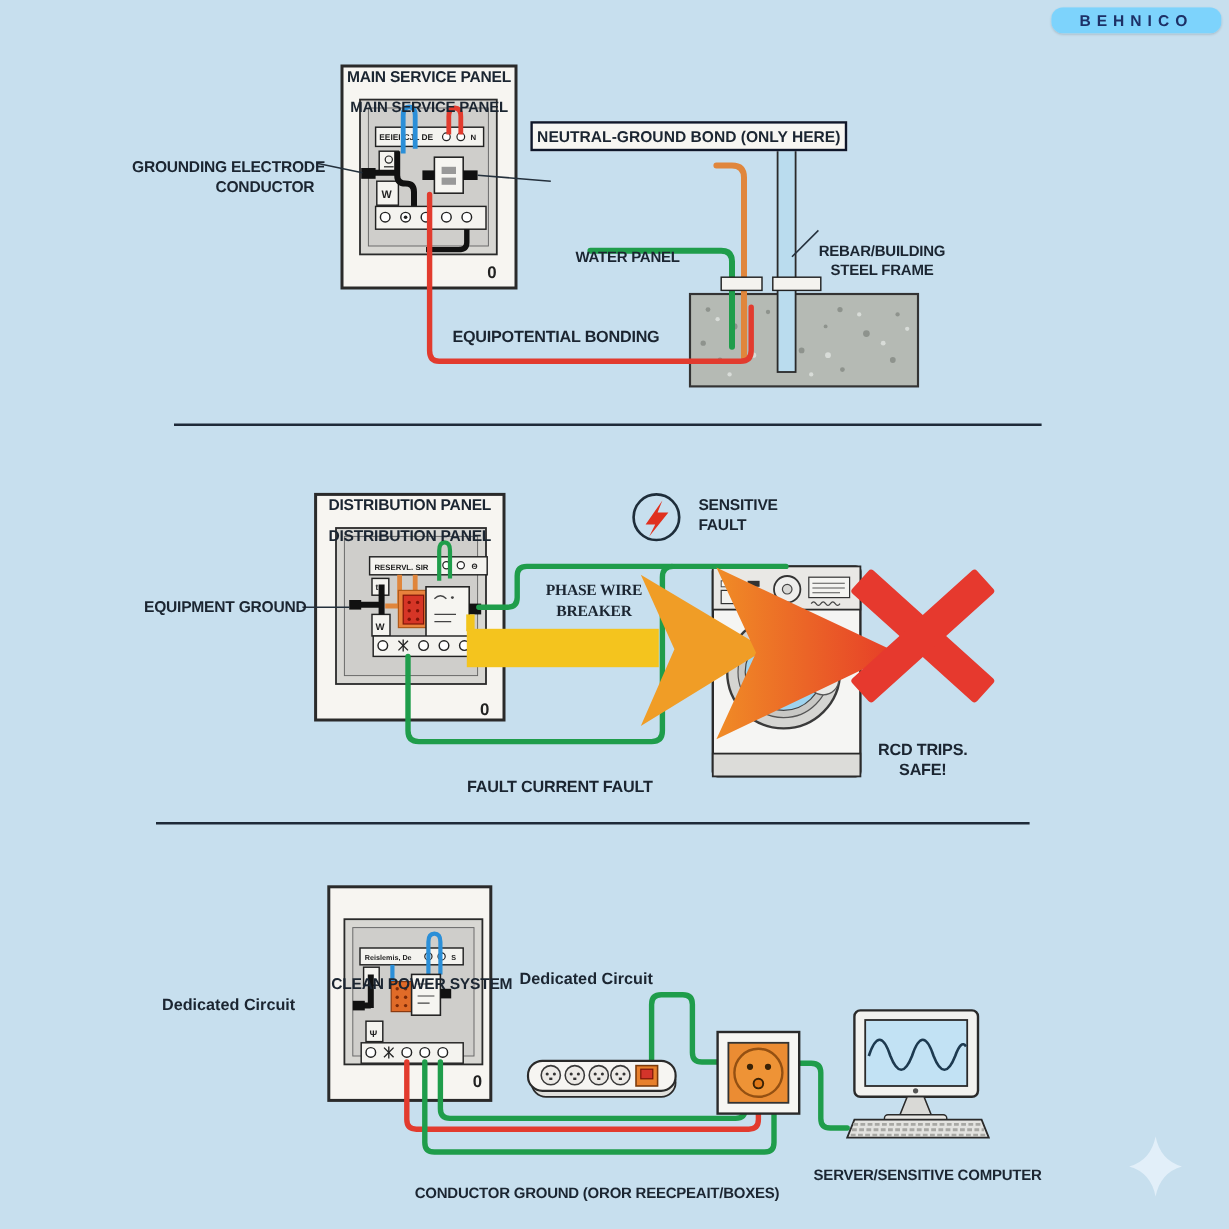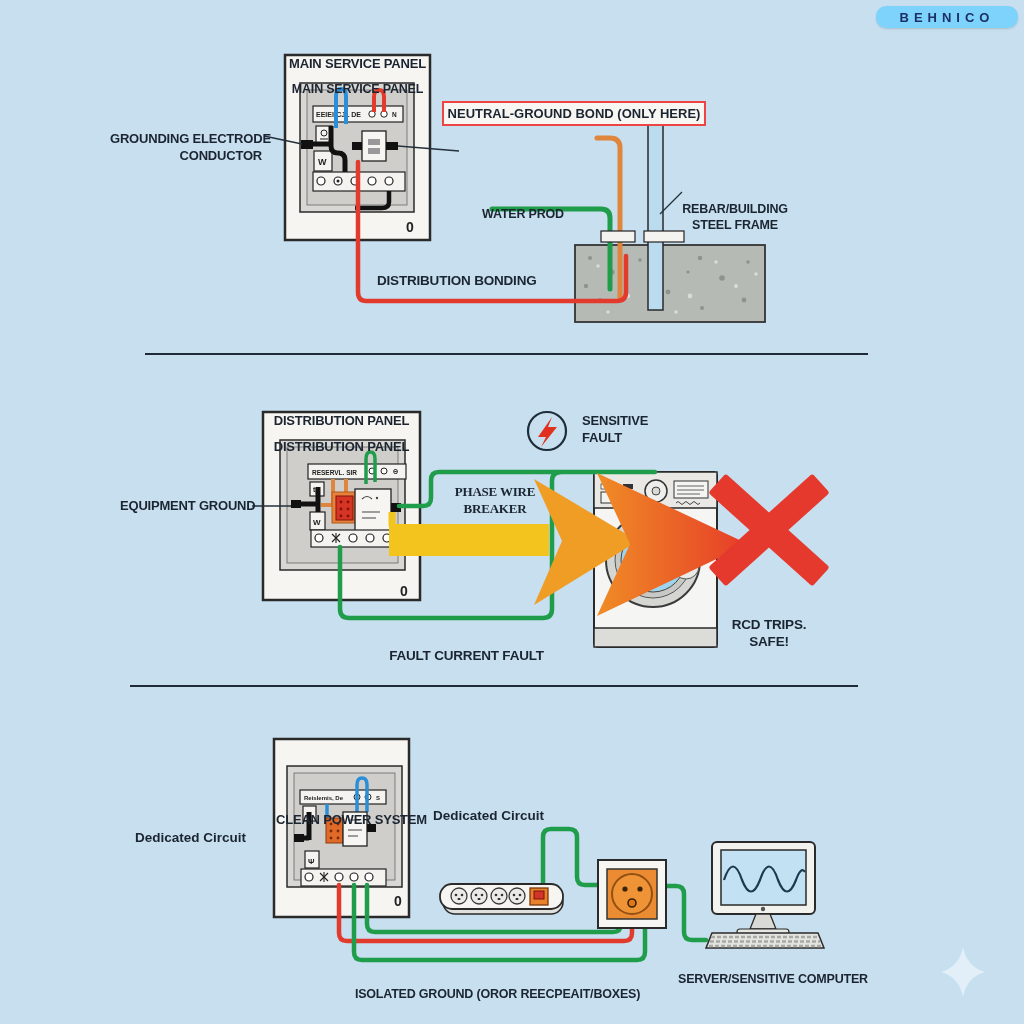--- a/index.html
+++ b/index.html
@@ -4,21 +4,21 @@
 <style>
   html,body{margin:0;padding:0;}
   body{width:1024px;height:1024px;position:relative;background:#c7dfee;
        font-family:"Liberation Sans",sans-serif;overflow:hidden;}
   #stage{position:absolute;inset:0;width:1024px;height:1024px;}
   svg{position:absolute;left:0;top:0;}
   .lbl{position:absolute;font-weight:700;color:#1b2531;font-size:13px;
        line-height:1.28;white-space:nowrap;letter-spacing:-0.2px;z-index:5;}
   .ctr{text-align:center;margin-top:20px;}
   .rgt{text-align:right;}
-  .boxlbl{position:absolute;background:#f7f6f2;border:2px solid #ef4444;
+  .boxlbl{position:absolute;background:#f7f6f2;border:2px solid #0f172a;
        color:#1b2531;font-weight:700;z-index:5;}
   .bond-bullets ul{margin:4px 6px;padding-left:14px;}
   .bond-bullets li{font-size:11.5px;font-weight:700;color:#1b2531;line-height:1.6;}
   .mixed{letter-spacing:0;}
   
   .logo{position:absolute;left:876px;top:6px;width:142px;border-radius:10px;
         overflow:hidden;z-index:6;box-shadow:0 1px 2px rgba(0,0,0,.15);}
   .logo-top{background:#ffffff;height:52px;display:flex;align-items:center;
         justify-content:center;font-family:"DejaVu Sans",sans-serif;
         font-size:30px;font-weight:700;color:#2b3f8e;}
@@ -319,28 +319,28 @@
 <div class="lbl ctr" style="left:290px;top:61px;width:135px;font-size:12.5px;">MAIN SERVICE PANEL</div>
 
 <div class="lbl rgt" style="left:110px;top:131px;width:152px;">
   <span style="display:block;">GROUNDING ELECTRODE</span>
   <span style="display:block;">CONDUCTOR</span>
 </div>
 
 <div class="boxlbl ctr" style="left:442px;top:81px;width:260px;font-size:13px;padding:3px 0;">NEUTRAL-GROUND BOND (ONLY HERE)</div>
 
 
-<div class="lbl ctr" style="left:473px;top:186px;width:100px;font-size:12.5px;">WATER PROD</div>
+<div class="lbl ctr" style="left:473px;top:186px;width:100px;font-size:12.5px;">WATER PANEL</div>
 
 <div class="lbl ctr" style="left:680px;top:181px;width:110px;font-size:12.5px;">
   <span style="display:block;">REBAR/BUILDING</span>
   <span style="display:block;">STEEL FRAME</span>
 </div>
 
-<div class="lbl" style="left:377px;top:272px;font-size:13.5px;">DISTRIBUTION BONDING</div>
+<div class="lbl" style="left:377px;top:272px;font-size:13.5px;">EQUIPOTENTIAL BONDING</div>
 
 <div class="lbl ctr" style="left:263px;top:393px;width:157px;">DISTRIBUTION PANEL</div>
 <div class="lbl ctr" style="left:268px;top:419px;width:147px;font-size:13px;">DISTRIBUTION PANEL</div>
 
 <div class="lbl rgt" style="left:120px;top:498px;width:128px;">EQUIPMENT GROUND</div>
 
 <div class="lbl" style="left:582px;top:413px;">
   <span style="display:block;">SENSITIVE</span>
   <span style="display:block;">FAULT</span>
 </div>
@@ -356,19 +356,19 @@
   <span style="display:block;">RCD TRIPS.</span>
   <span style="display:block;">SAFE!</span>
 </div>
 
 <div class="lbl ctr" style="left:276px;top:792px;width:131px;font-size:13px;">CLEAN POWER SYSTEM</div>
 
 <div class="lbl rgt mixed" style="left:130px;top:829px;width:116px;font-size:13.5px;">Dedicated Circuit</div>
 <div class="lbl mixed" style="left:433px;top:807px;font-size:13.5px;">Dedicated Circuit</div>
 
 <div class="lbl ctr" style="left:678px;top:951px;width:175px;font-size:12.5px;">SERVER/SENSITIVE COMPUTER</div>
-<div class="lbl ctr" style="left:335px;top:966px;width:325px;font-size:12.5px;">ISOLATED GROUND (OROR REECPEAIT/BOXES)</div>
+<div class="lbl ctr" style="left:335px;top:966px;width:325px;font-size:12.5px;">CONDUCTOR GROUND (OROR REECPEAIT/BOXES)</div>
 
 <div class="logo">
   <div class="logo-band">BEHNICO</div>
 </div>
 
 </div>
 
 </body></html>

